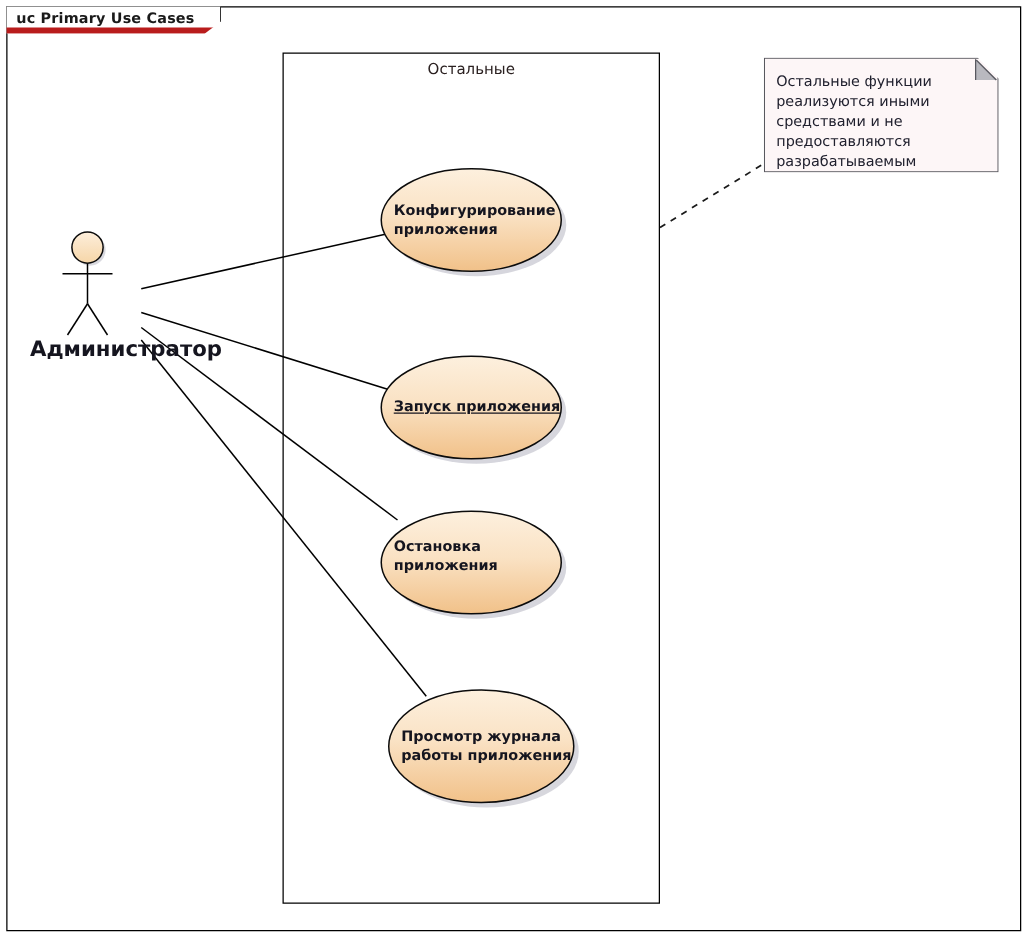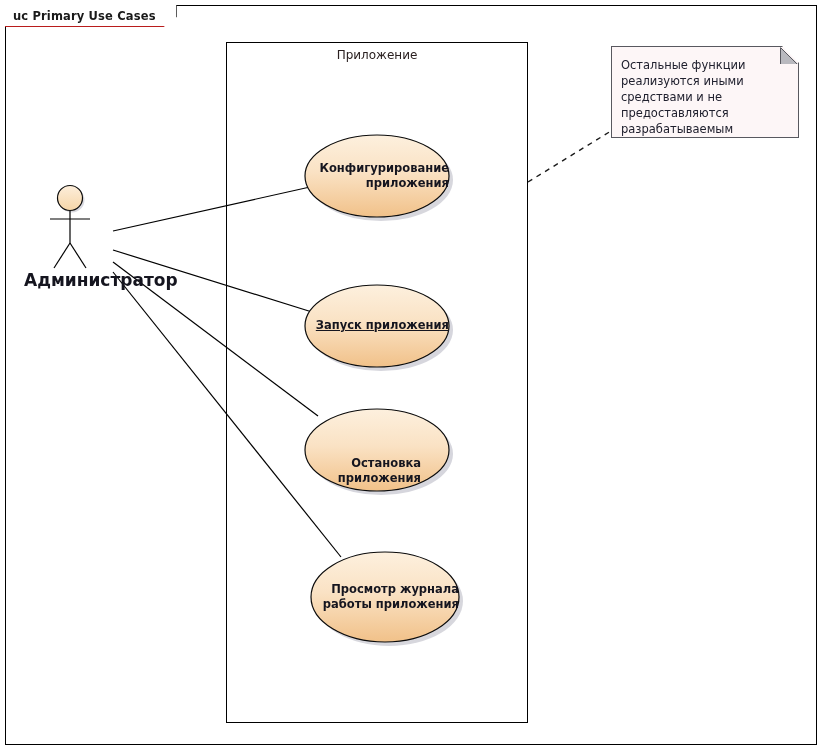--- a/index.html
+++ b/index.html
@@ -37,21 +37,21 @@
 
   
   .frame-tab {
     position: absolute;
     left: 5px;
     top: 5px;
     height: 22px;
     box-sizing: border-box;
     background: #ffffff;
     border-right: 1px solid #000000;
-    border-bottom: 1px solid #b91c1c;
+    border-bottom: 5px solid #b91c1c;
     display: flex;
     align-items: center;
     padding: 0 20px 0 8px;
     font-size: 11.5px;
     font-weight: bold;
     color: #1a1a1a;
     letter-spacing: 0.15px;
     white-space: nowrap;
     clip-path: polygon(0 0, 100% 0, 100% 55%, calc(100% - 13px) 100%, 0 100%);
   }
@@ -85,27 +85,28 @@
     top: 0;
     width: 825px;
     height: 752px;
     pointer-events: none;
   }
   #overlay .hit { pointer-events: auto; }
 
   
   .uc-label {
     position: absolute;
-    text-align: right;
+    text-align: left;
     font-size: 11.5px;
     font-weight: bold;
     color: #15151f;
     line-height: 15px;
     white-space: pre-line;
     pointer-events: none;
+    padding-left: 10px;
   }
 
   
   .actor-label {
     position: absolute;
     font-size: 17px;
     font-weight: bold;
     color: #15151f;
     white-space: nowrap;
   }
@@ -161,21 +162,21 @@
 
 <div id="canvas">
 
   <div class="frame"></div>
 
   <div class="frame-tab">
     <span>uc Primary Use Cases</span>
   </div>
 
   <div class="boundary"></div>
-  <div class="boundary-label">Приложение</div>
+  <div class="boundary-label">Остальные</div>
 
   <div class="note-shadow"></div>
   <div class="note">
     <div class="note-fold"></div>
     <svg class="note-fold-line" viewBox="0 0 18 18">
       <path d="M1 1 L17 17" stroke="#58585f" stroke-width="1" fill="none"></path>
     </svg>
     <div class="note-text">Остальные функции реализуются иными средствами и не предоставляются разрабатываемым приложением</div>
   </div>
 
@@ -226,20 +227,20 @@
       <line x1="50" y1="219" x2="90" y2="219" stroke="#000000" stroke-width="1.2"></line>
 
       <line x1="70" y1="243" x2="54" y2="268" stroke="#000000" stroke-width="1.2"></line>
       <line x1="70" y1="243" x2="86" y2="268" stroke="#000000" stroke-width="1.2"></line>
     </g>
   </svg>
 
   <div class="uc-label" style="left:305px; top:161px; width:144px;">Конфигурирование
 приложения</div>
   <div class="uc-label" style="left:305px; top:318px; width:144px;text-decoration:underline;">Запуск приложения</div>
-  <div class="uc-label" style="left:305px; top:456px; width:116px;">Остановка
+  <div class="uc-label" style="left:305px; top:430px; width:116px;">Остановка
 приложения</div>
   <div class="uc-label" style="left:311px; top:582px; width:148px;">Просмотр журнала
 работы приложения</div>
 
   <div class="actor-label" style="left:24px; top:270px;">Администратор</div>
 
 </div>
 
 </body></html>

